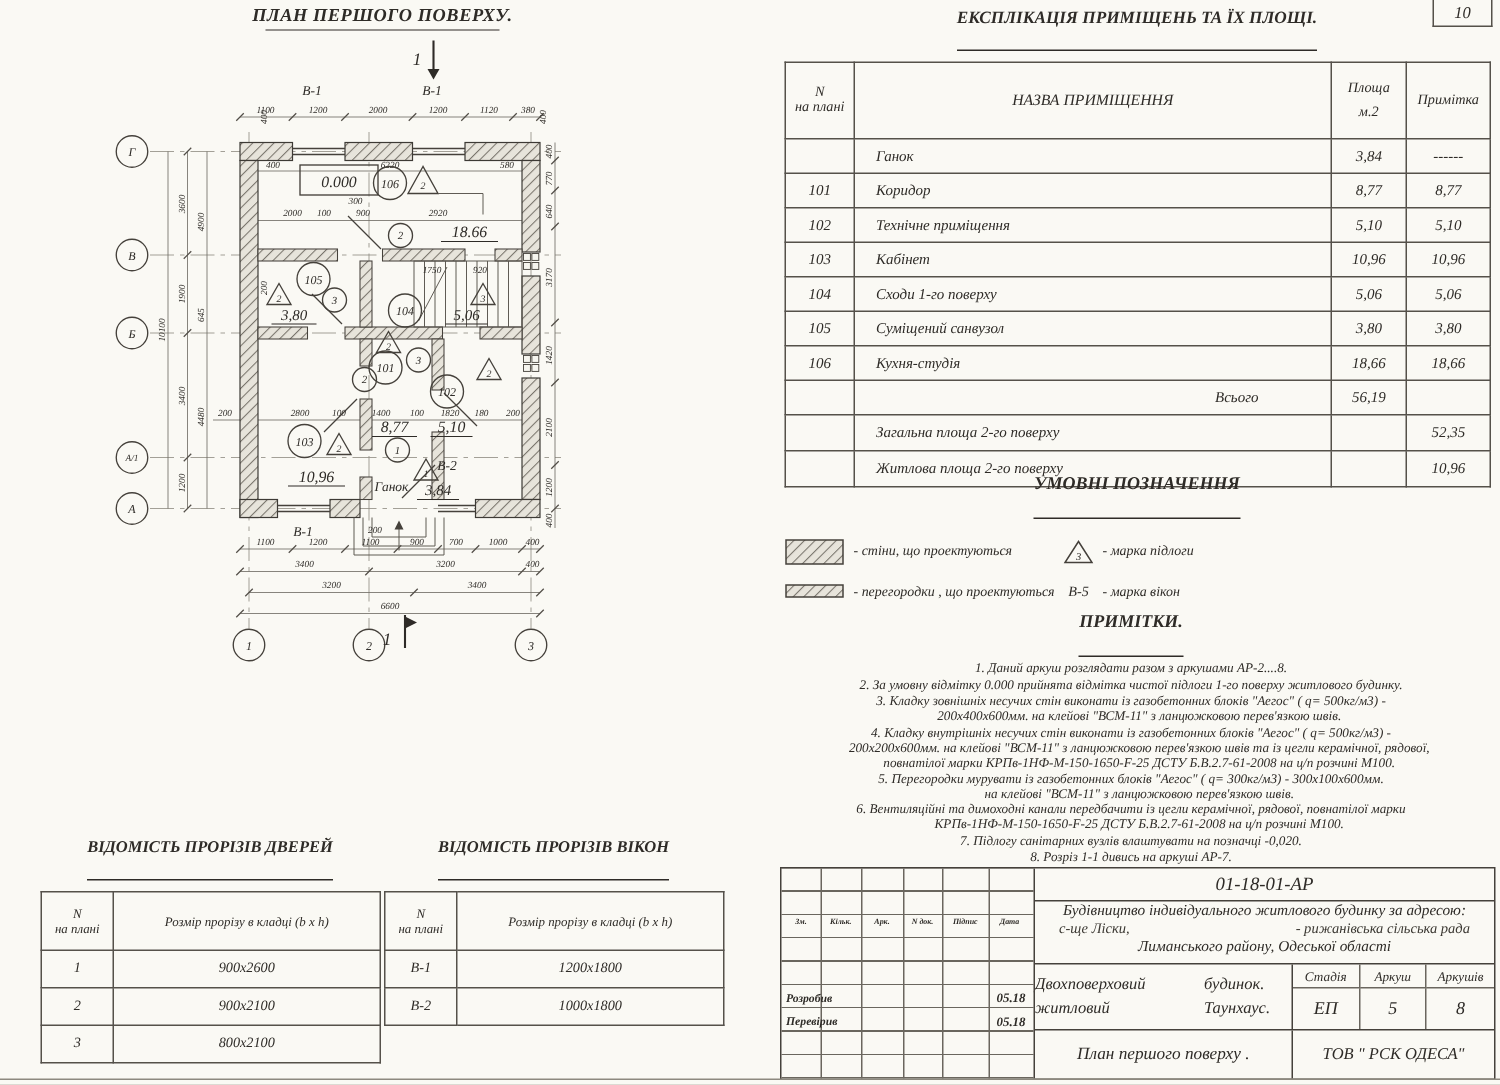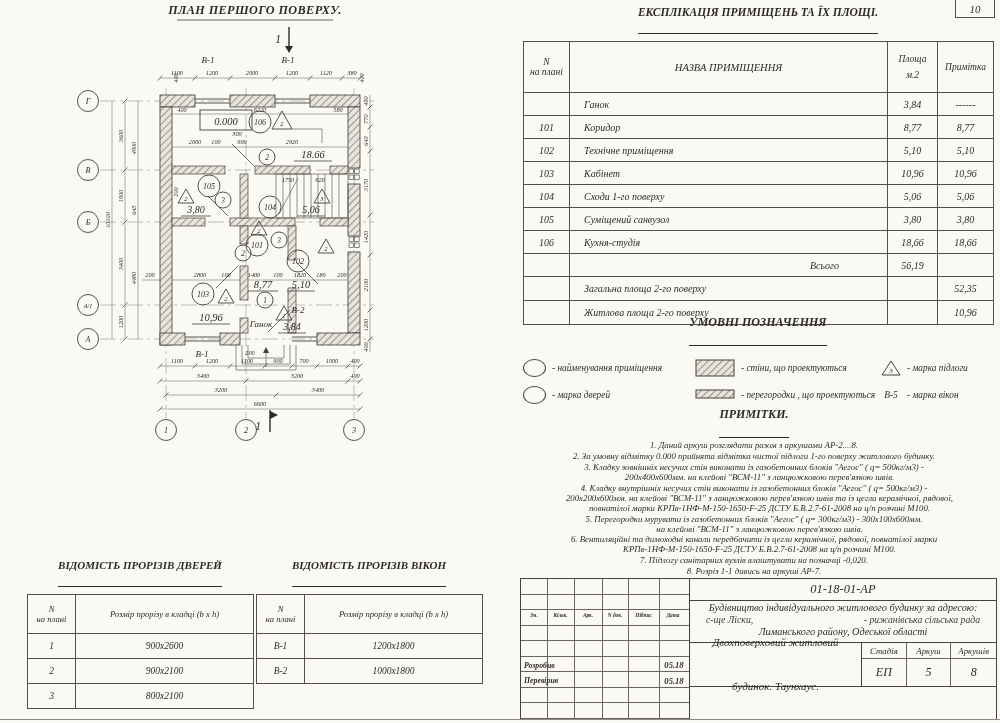--- a/index.html
+++ b/index.html
@@ -57,21 +57,21 @@
   .tbl-row{position:absolute;left:0;width:100%;height:14px;display:flex;align-items:center;font-style:italic;}
   .tbl-name{padding-left:3px;font-size:7.8px;width:104px;}
   .tbl-date{position:absolute;left:139px;width:28px;text-align:center;font-size:8.6px;}
   .tbl-labels{position:absolute;top:33px;left:0;display:flex;font-size:5.3px;font-style:italic;}
   .tbl-labels span{display:inline-block;text-align:center;}
   .tb-right{flex:1;display:flex;flex-direction:column;font-style:italic;}
   .tbr-a{height:21px;border-bottom:1.2px solid #45413b;display:flex;align-items:center;justify-content:center;font-size:12.5px;}
   .tbr-b{height:40px;border-bottom:1.2px solid #45413b;text-align:center;font-size:10.2px;line-height:1.2;padding-top:1px;}
   .addr2{display:flex;justify-content:space-between;padding:0 16px;font-size:9.7px;color:#3c3933;}
   .tbr-c{height:43px;border-bottom:1.2px solid #45413b;display:flex;}
-  .obj{width:171px;border-right:1.2px solid #45413b;display:flex;flex-direction:column;align-items:center;justify-content:center;font-size:11px;line-height:1.4;flex:0 0 auto;gap:28px;}
+  .obj{width:171px;border-right:1.2px solid #45413b;display:flex;flex-direction:row;align-items:center;justify-content:center;font-size:11px;line-height:1.4;flex:0 0 auto;gap:28px;}
   .stb{flex:1;display:grid;grid-template-columns:1fr 1fr 1fr;grid-template-rows:16px 1fr;text-align:center;}
   .stb div{border-right:1px solid #6a665e;display:flex;align-items:center;justify-content:center;}
   .stb div:nth-child(3n){border-right:none;}
   .stb .h{border-bottom:1px solid #6a665e;font-size:8.8px;}
   .stb .v{font-size:12px;}
   .tbr-d{flex:1;display:flex;}
   .dnm{width:171px;border-right:1.2px solid #45413b;display:flex;align-items:center;justify-content:center;font-size:11.5px;flex:0 0 auto;}
   .co{flex:1;display:flex;align-items:center;justify-content:center;font-size:11px;}
   .pagebox{position:absolute;right:5px;top:0;width:38px;height:17px;border:1px solid #55514a;border-top:none;
            display:flex;align-items:center;justify-content:center;font-style:italic;font-size:11px;}
@@ -491,30 +491,20 @@
             <td></td>
             <td class="ar">10,96</td>
           </tr>
     </tbody>
       </table>
   </div>
 
   <div class="legend">
     <div class="sec-title"><span>УМОВНІ ПОЗНАЧЕННЯ</span></div>
     <div class="leg-grid">
-      <div style="width:172px">
-        <div class="leg-item">
-          <span class="lg-ellipse"></span>
-          <span>- найменування приміщення</span>
-        </div>
-        <div class="leg-item">
-          <span class="lg-ellipse"></span>
-          <span>- марка дверей</span>
-        </div>
-      </div>
       <div style="width:186px">
         <div class="leg-item">
           <svg width="40" height="18">
               <rect x="1" y="1" width="38" height="16" fill="url(#hw)" stroke="#45413b" stroke-width="1"></rect>
             </svg>
           <span>- стіни, що проектуються</span>
         </div>
         <div class="leg-item">
           <svg width="40" height="11">
               <rect x="1" y="1" width="38" height="8" fill="url(#hw)" stroke="#45413b" stroke-width="1"></rect>
@@ -657,17 +647,21 @@
         </div>
         <div class="stb">
           <div class="h">Стадія</div>
           <div class="h">Аркуш</div>
           <div class="h">Аркушів</div>
           <div class="v">ЕП</div>
           <div class="v">5</div>
           <div class="v">8</div>
         </div>
       </div>
+      <div class="tbr-d">
+        <div class="dnm">План  першого поверху .</div>
+        <div class="co">ТОВ " РСК ОДЕСА"</div>
+      </div>
     </div>
   </div>
 
   <div class="frame-b"></div>
 </div>
 
 </body></html>

